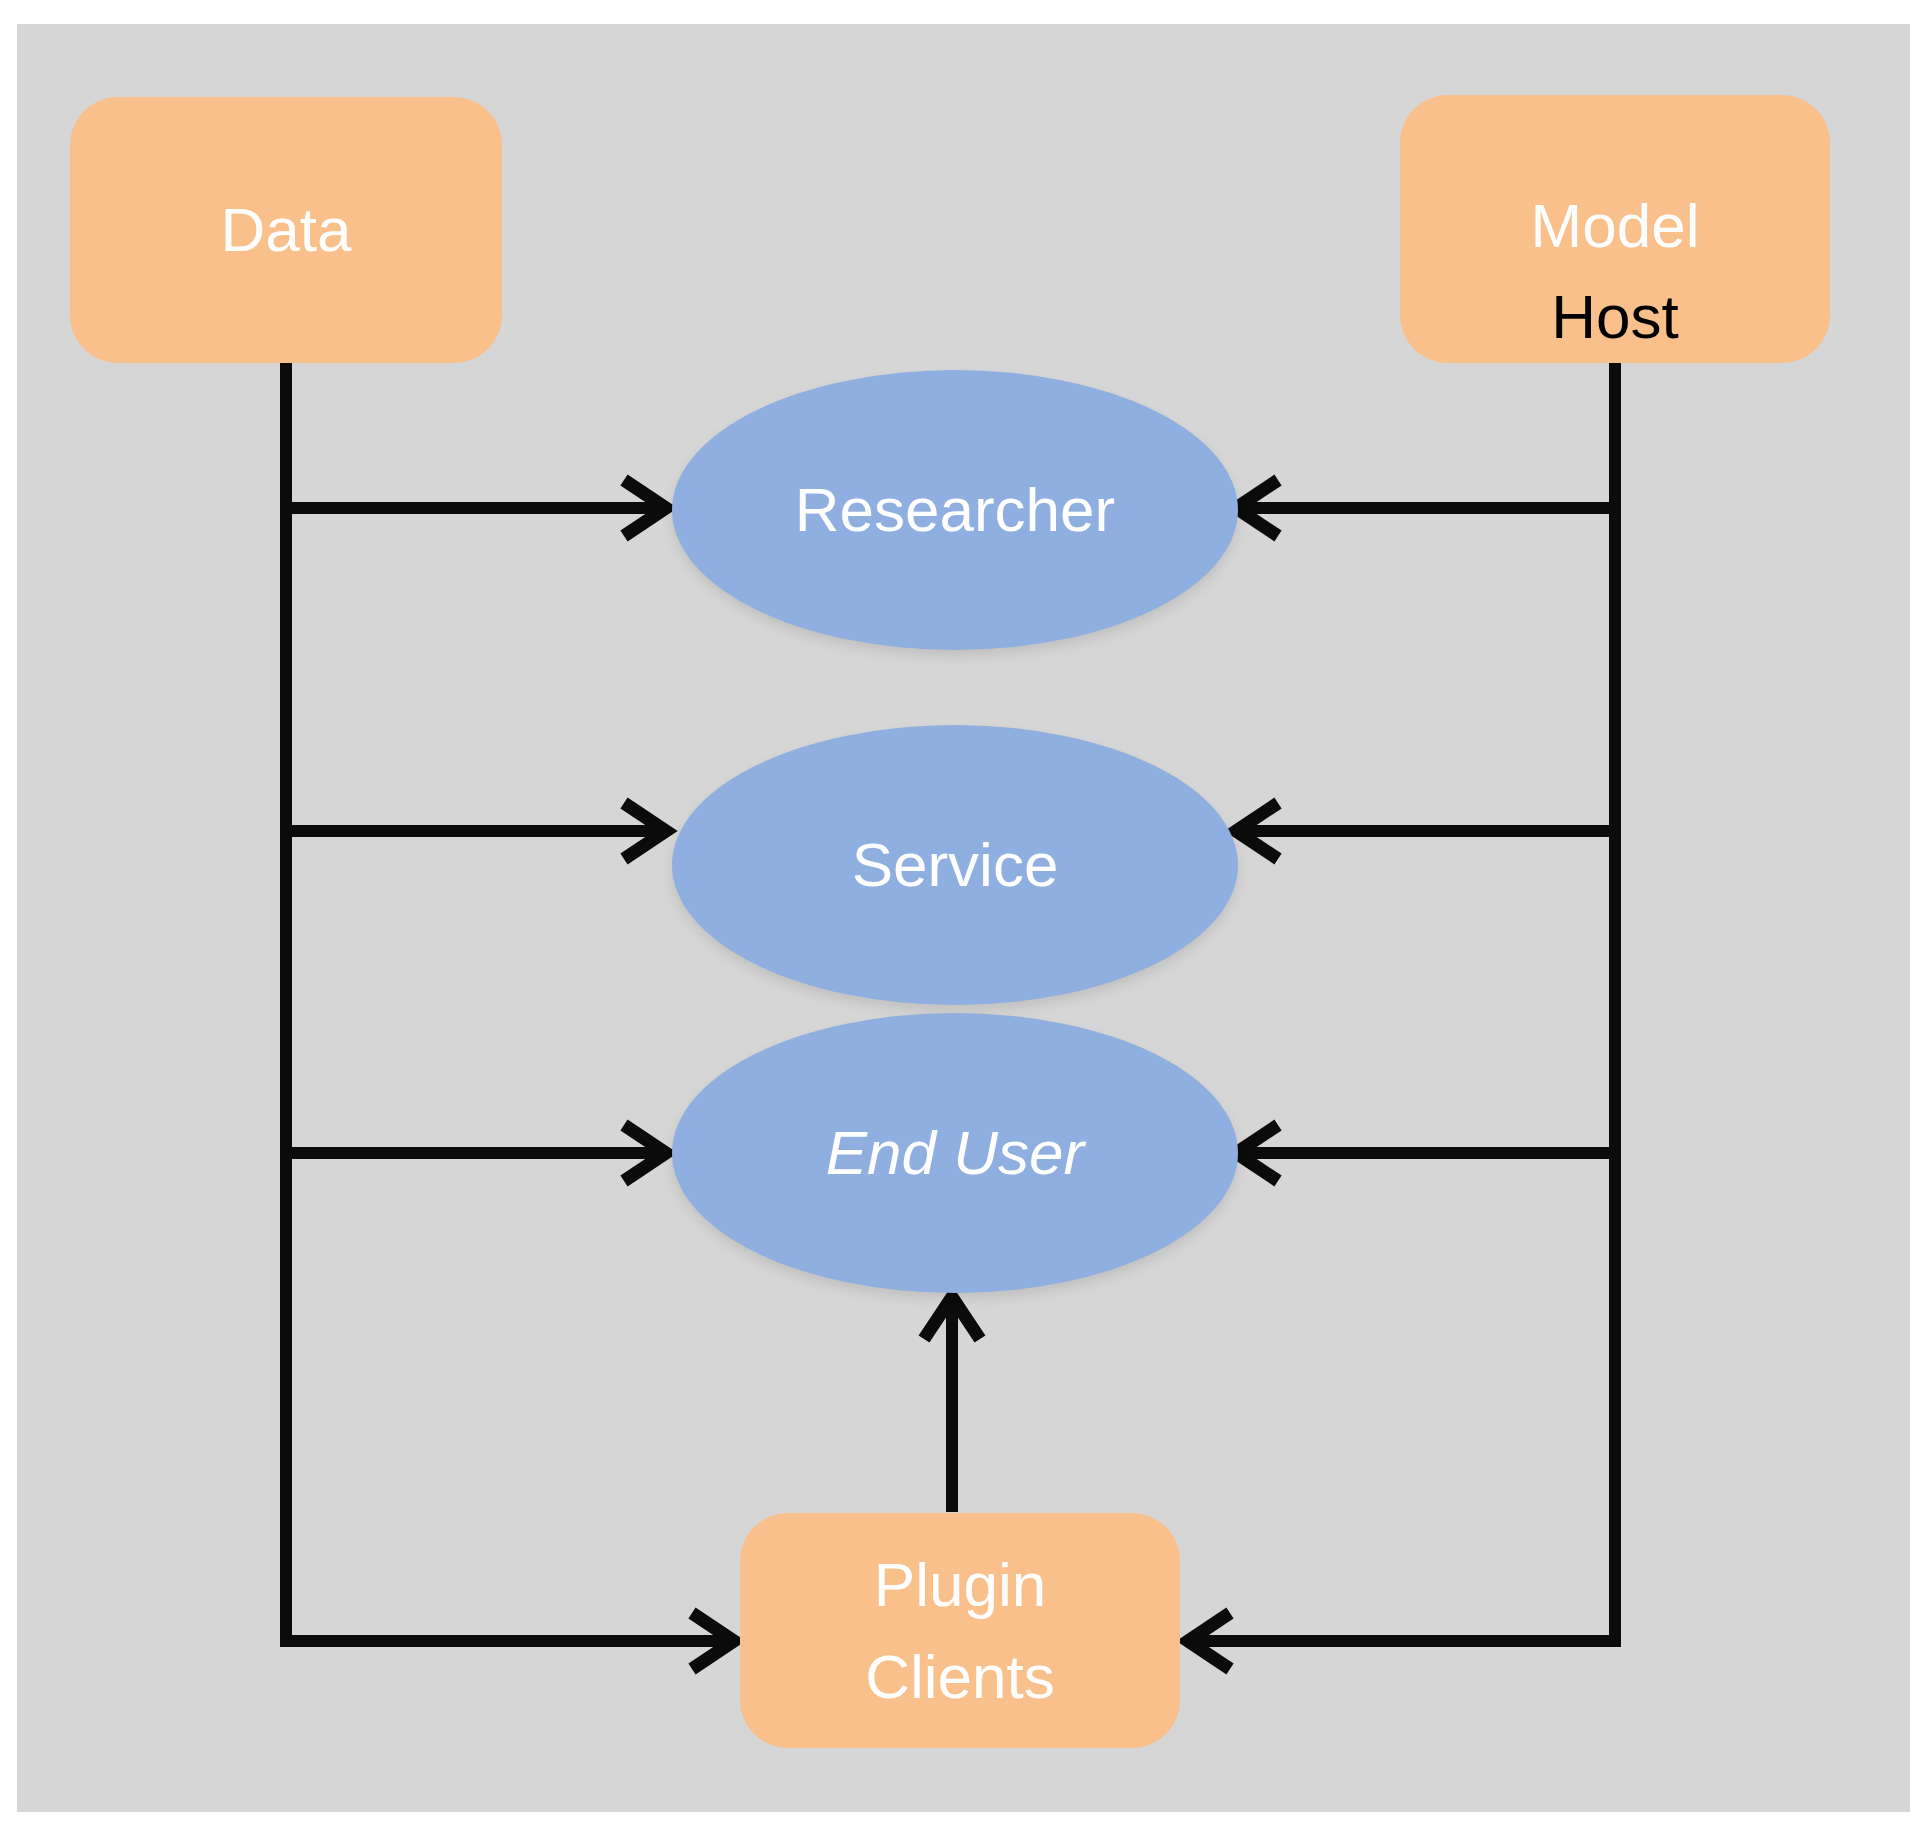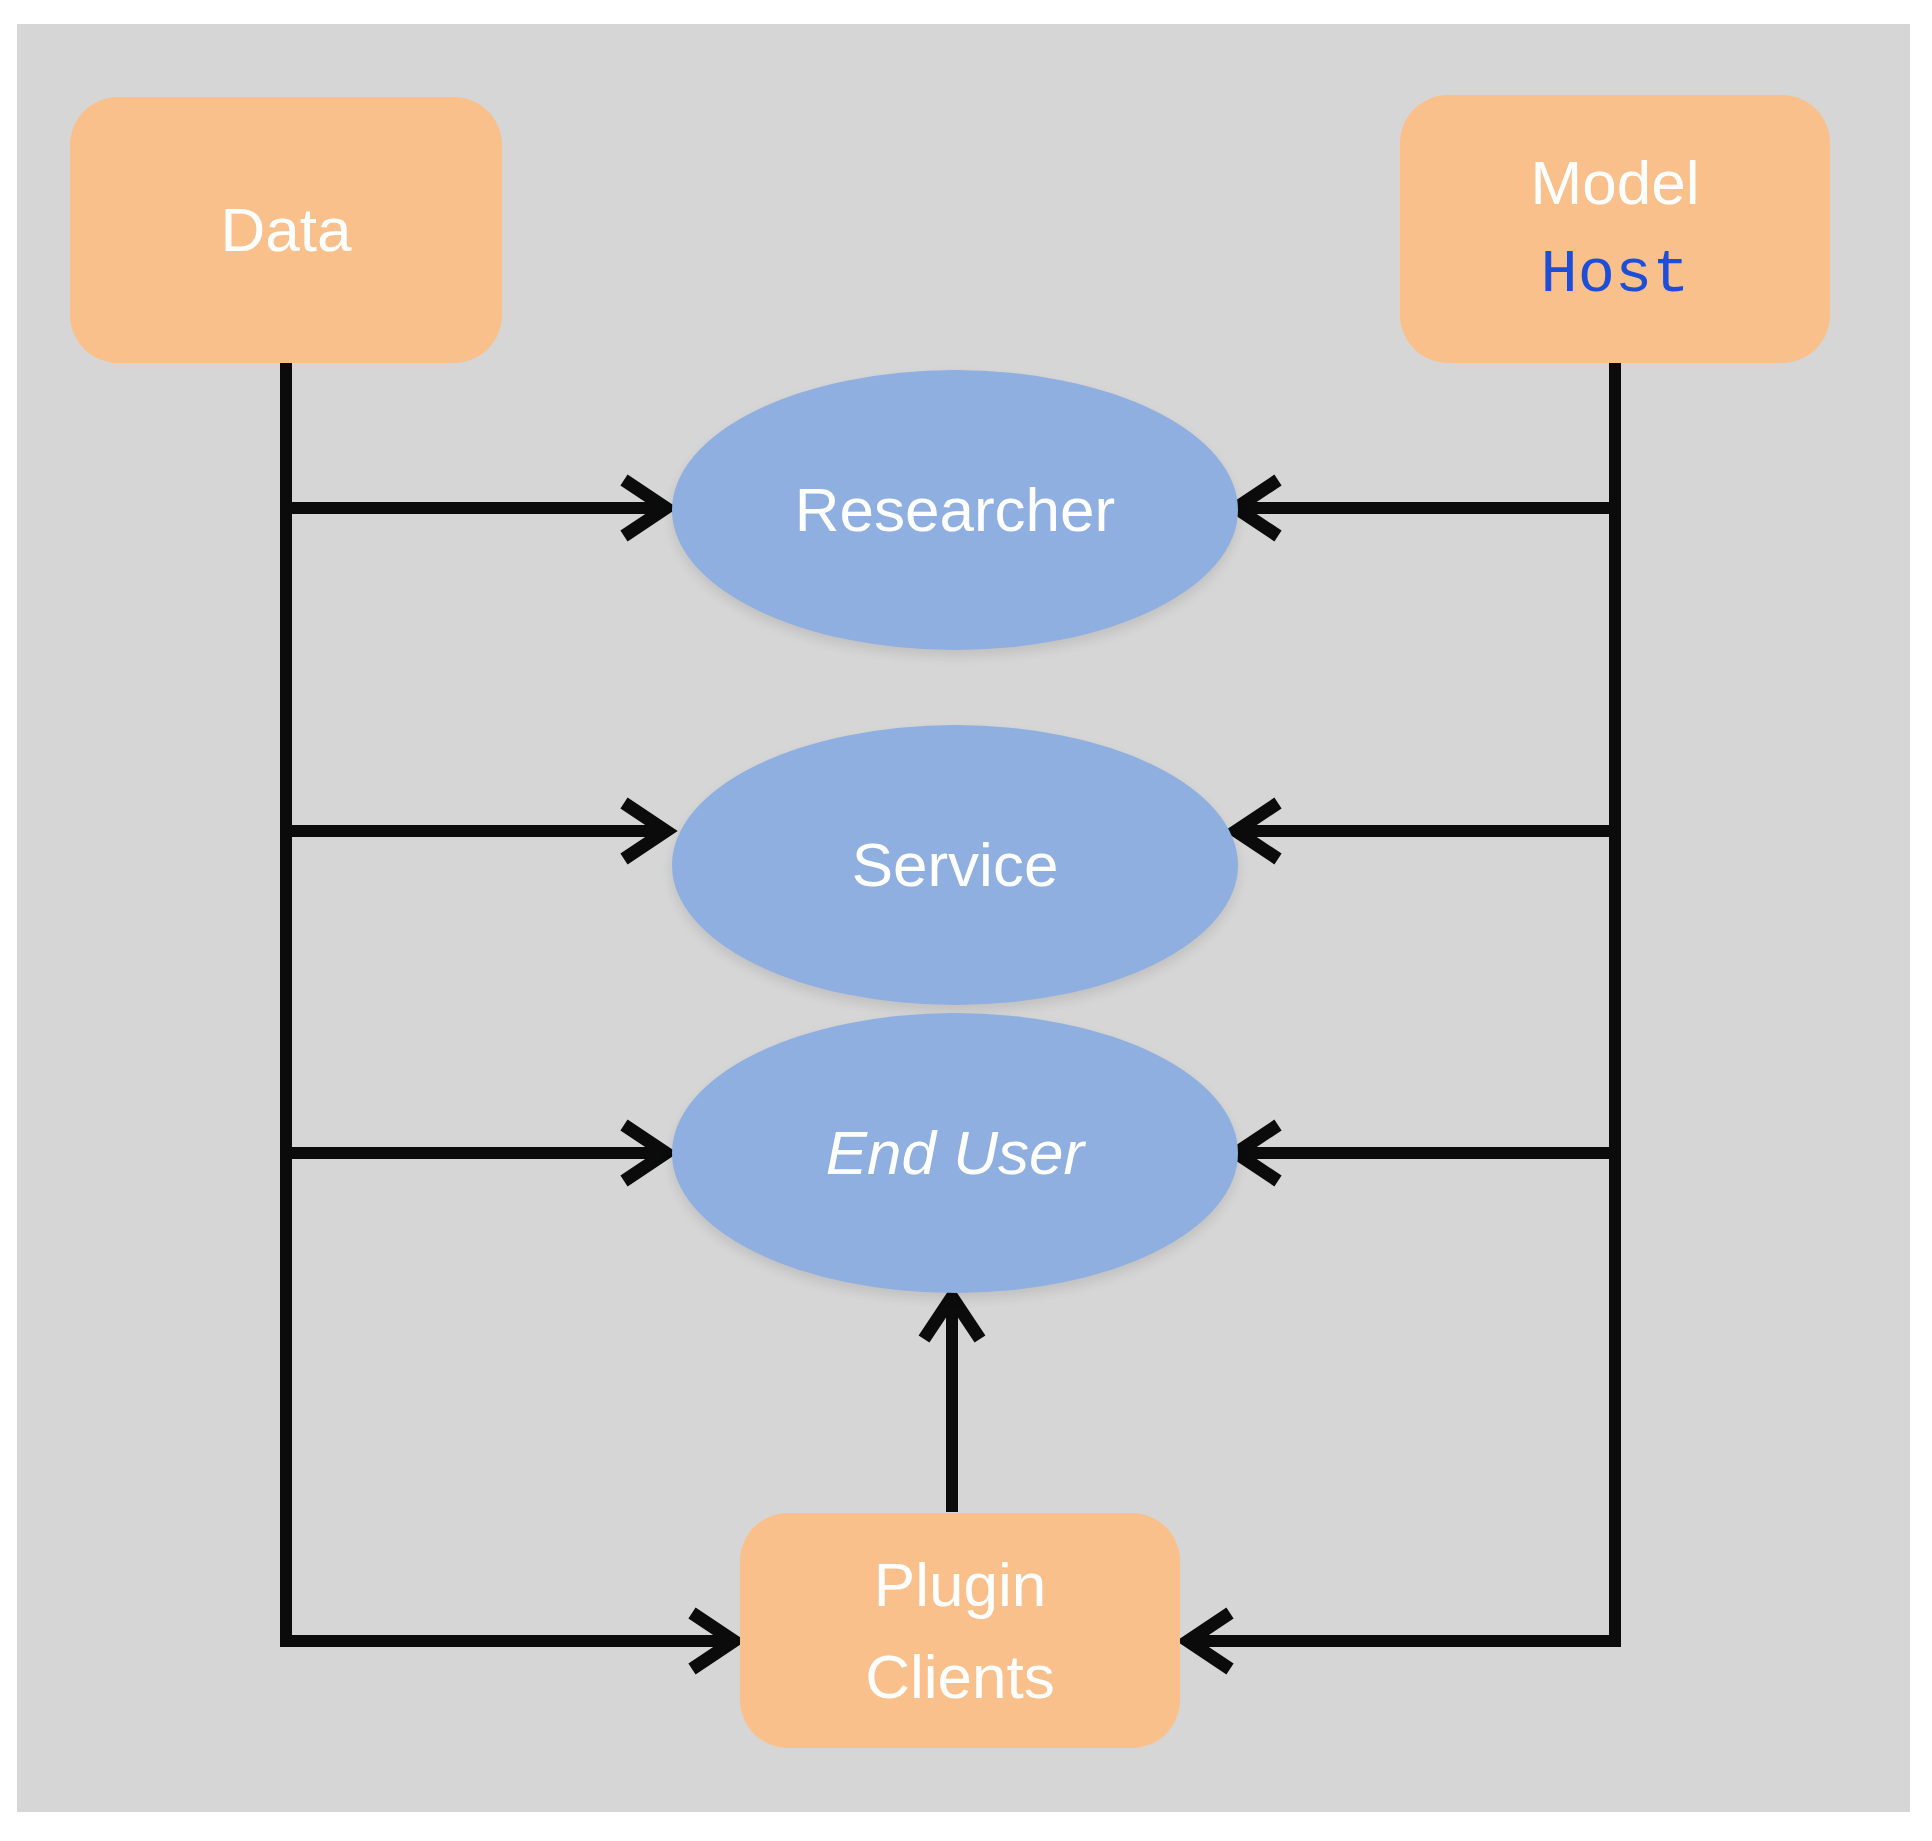--- a/index.html
+++ b/index.html
@@ -52,23 +52,23 @@
       <path d="M1278 1125 L1236 1153 L1278 1181"></path>
       <path d="M1230 1613 L1188 1641 L1230 1669"></path>
       <path d="M924 1339 L952 1297 L980 1339"></path>
     </g>
   </svg>
 
   <div class="node box" id="data-storage" style="background: rgb(249, 192, 140);">
     <span class="line1" style="color: rgb(255, 255, 255);">Data</span>
   </div>
 
-  <div class="node box" id="model-host" style="background: rgb(249, 192, 140);">
+  <div class="node box" id="model-host" style="background: rgb(249, 192, 140); justify-content: flex-end;">
     <span class="line1" style="color: rgb(255, 255, 255);">Model</span>
-    <span class="line2" style="color: #1d4ed8; font-family: Liberation Mono, monospace;">Host</span>
+    <span class="line2" style="color: #000000;">Host</span>
   </div>
 
   <div class="node ellipse" id="researcher" style="background: rgb(142, 175, 223);">
     <span class="label" style="color: rgb(255, 255, 255);">Researcher</span>
   </div>
 
   <div class="node ellipse" id="service-provider" style="background: rgb(142, 175, 223);">
     <span class="line1" style="color: rgb(255, 255, 255);">Service</span>
   </div>
 

